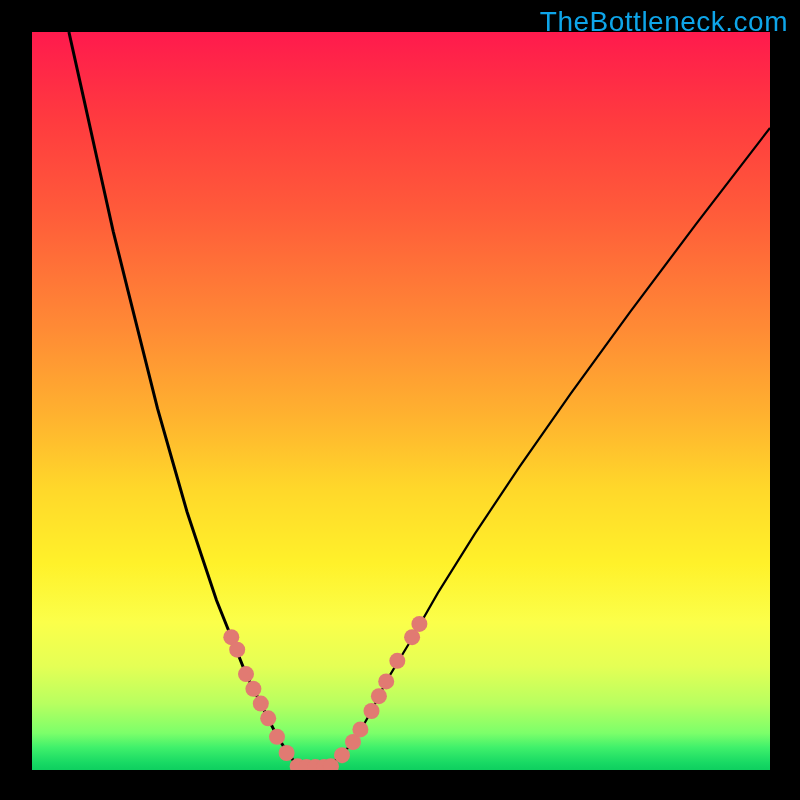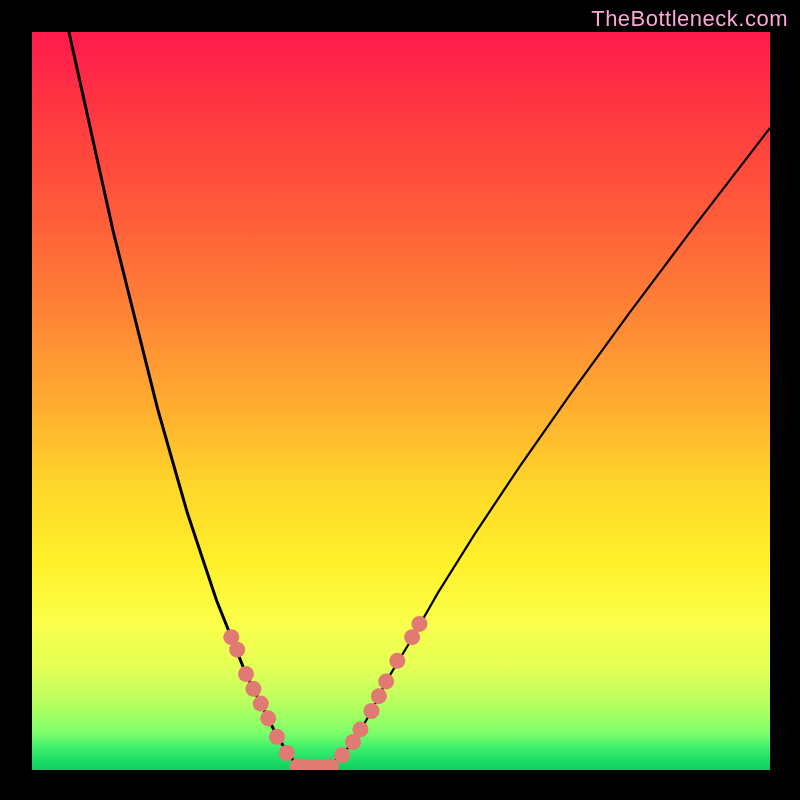--- a/index.html
+++ b/index.html
@@ -39,22 +39,22 @@
       #b8ff60 91%,
       #7cff6a 95%,
       #3ef06b 97%,
       #18d964 99%,
       #0ecf5f 100%);
   }
   .watermark {
     position: absolute;
     top: 6px;
     right: 12px;
-    color: #f9a8d4;
-    font-size: 22px;
+    color: #0ea5e9;
+    font-size: 28px;
     font-weight: 500;
     letter-spacing: 0.5px;
     z-index: 5;
   }
   svg.curve {
     position: absolute;
     left: 0;
     top: 0;
     width: 738px;
     height: 738px;

